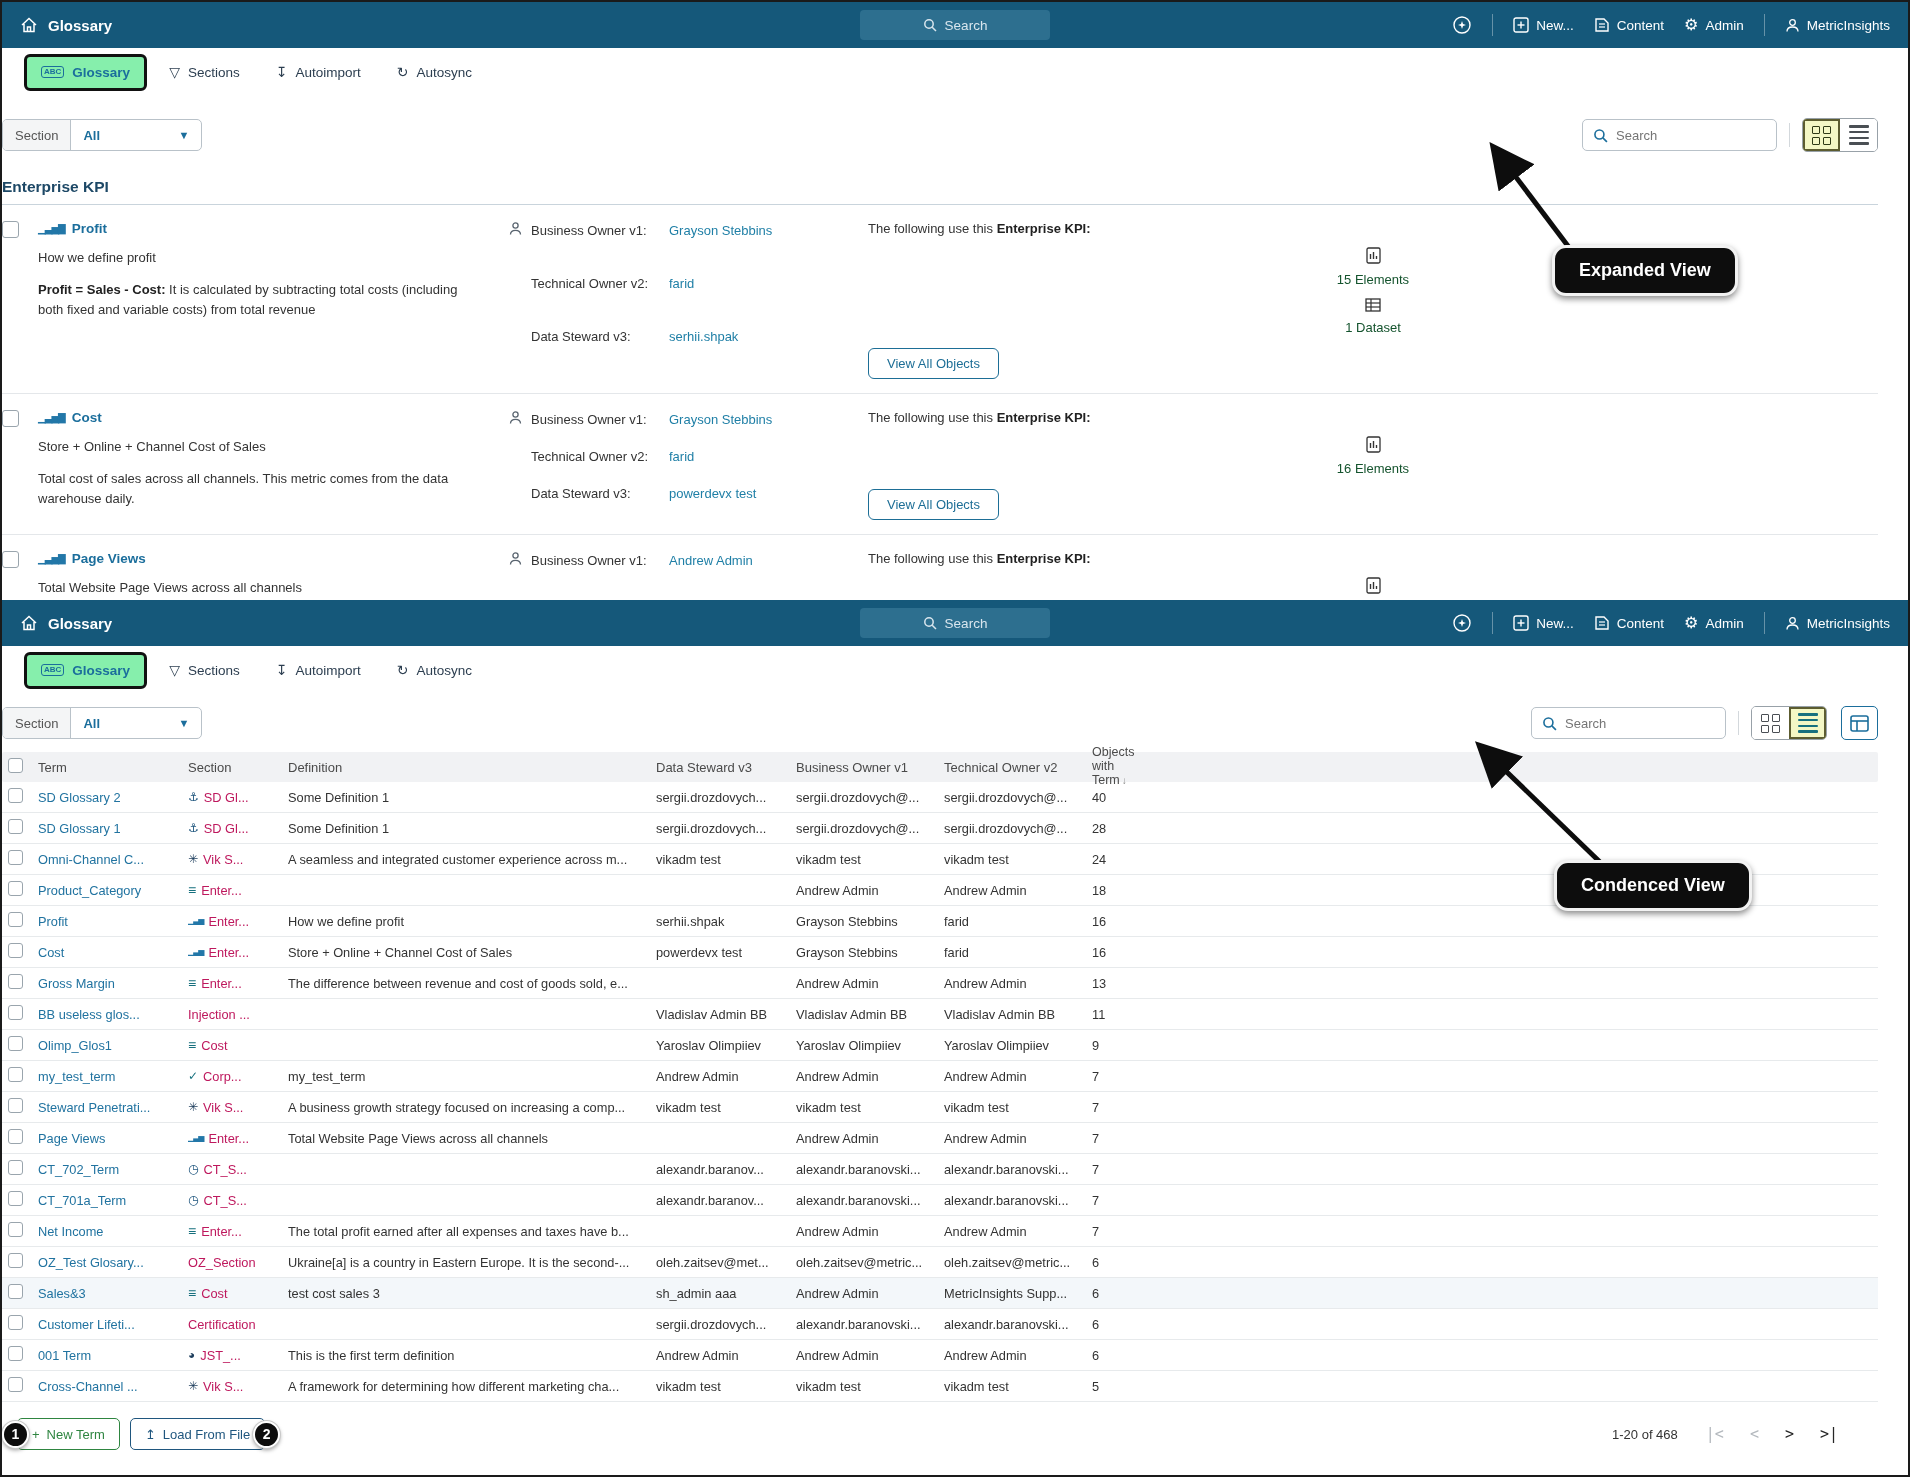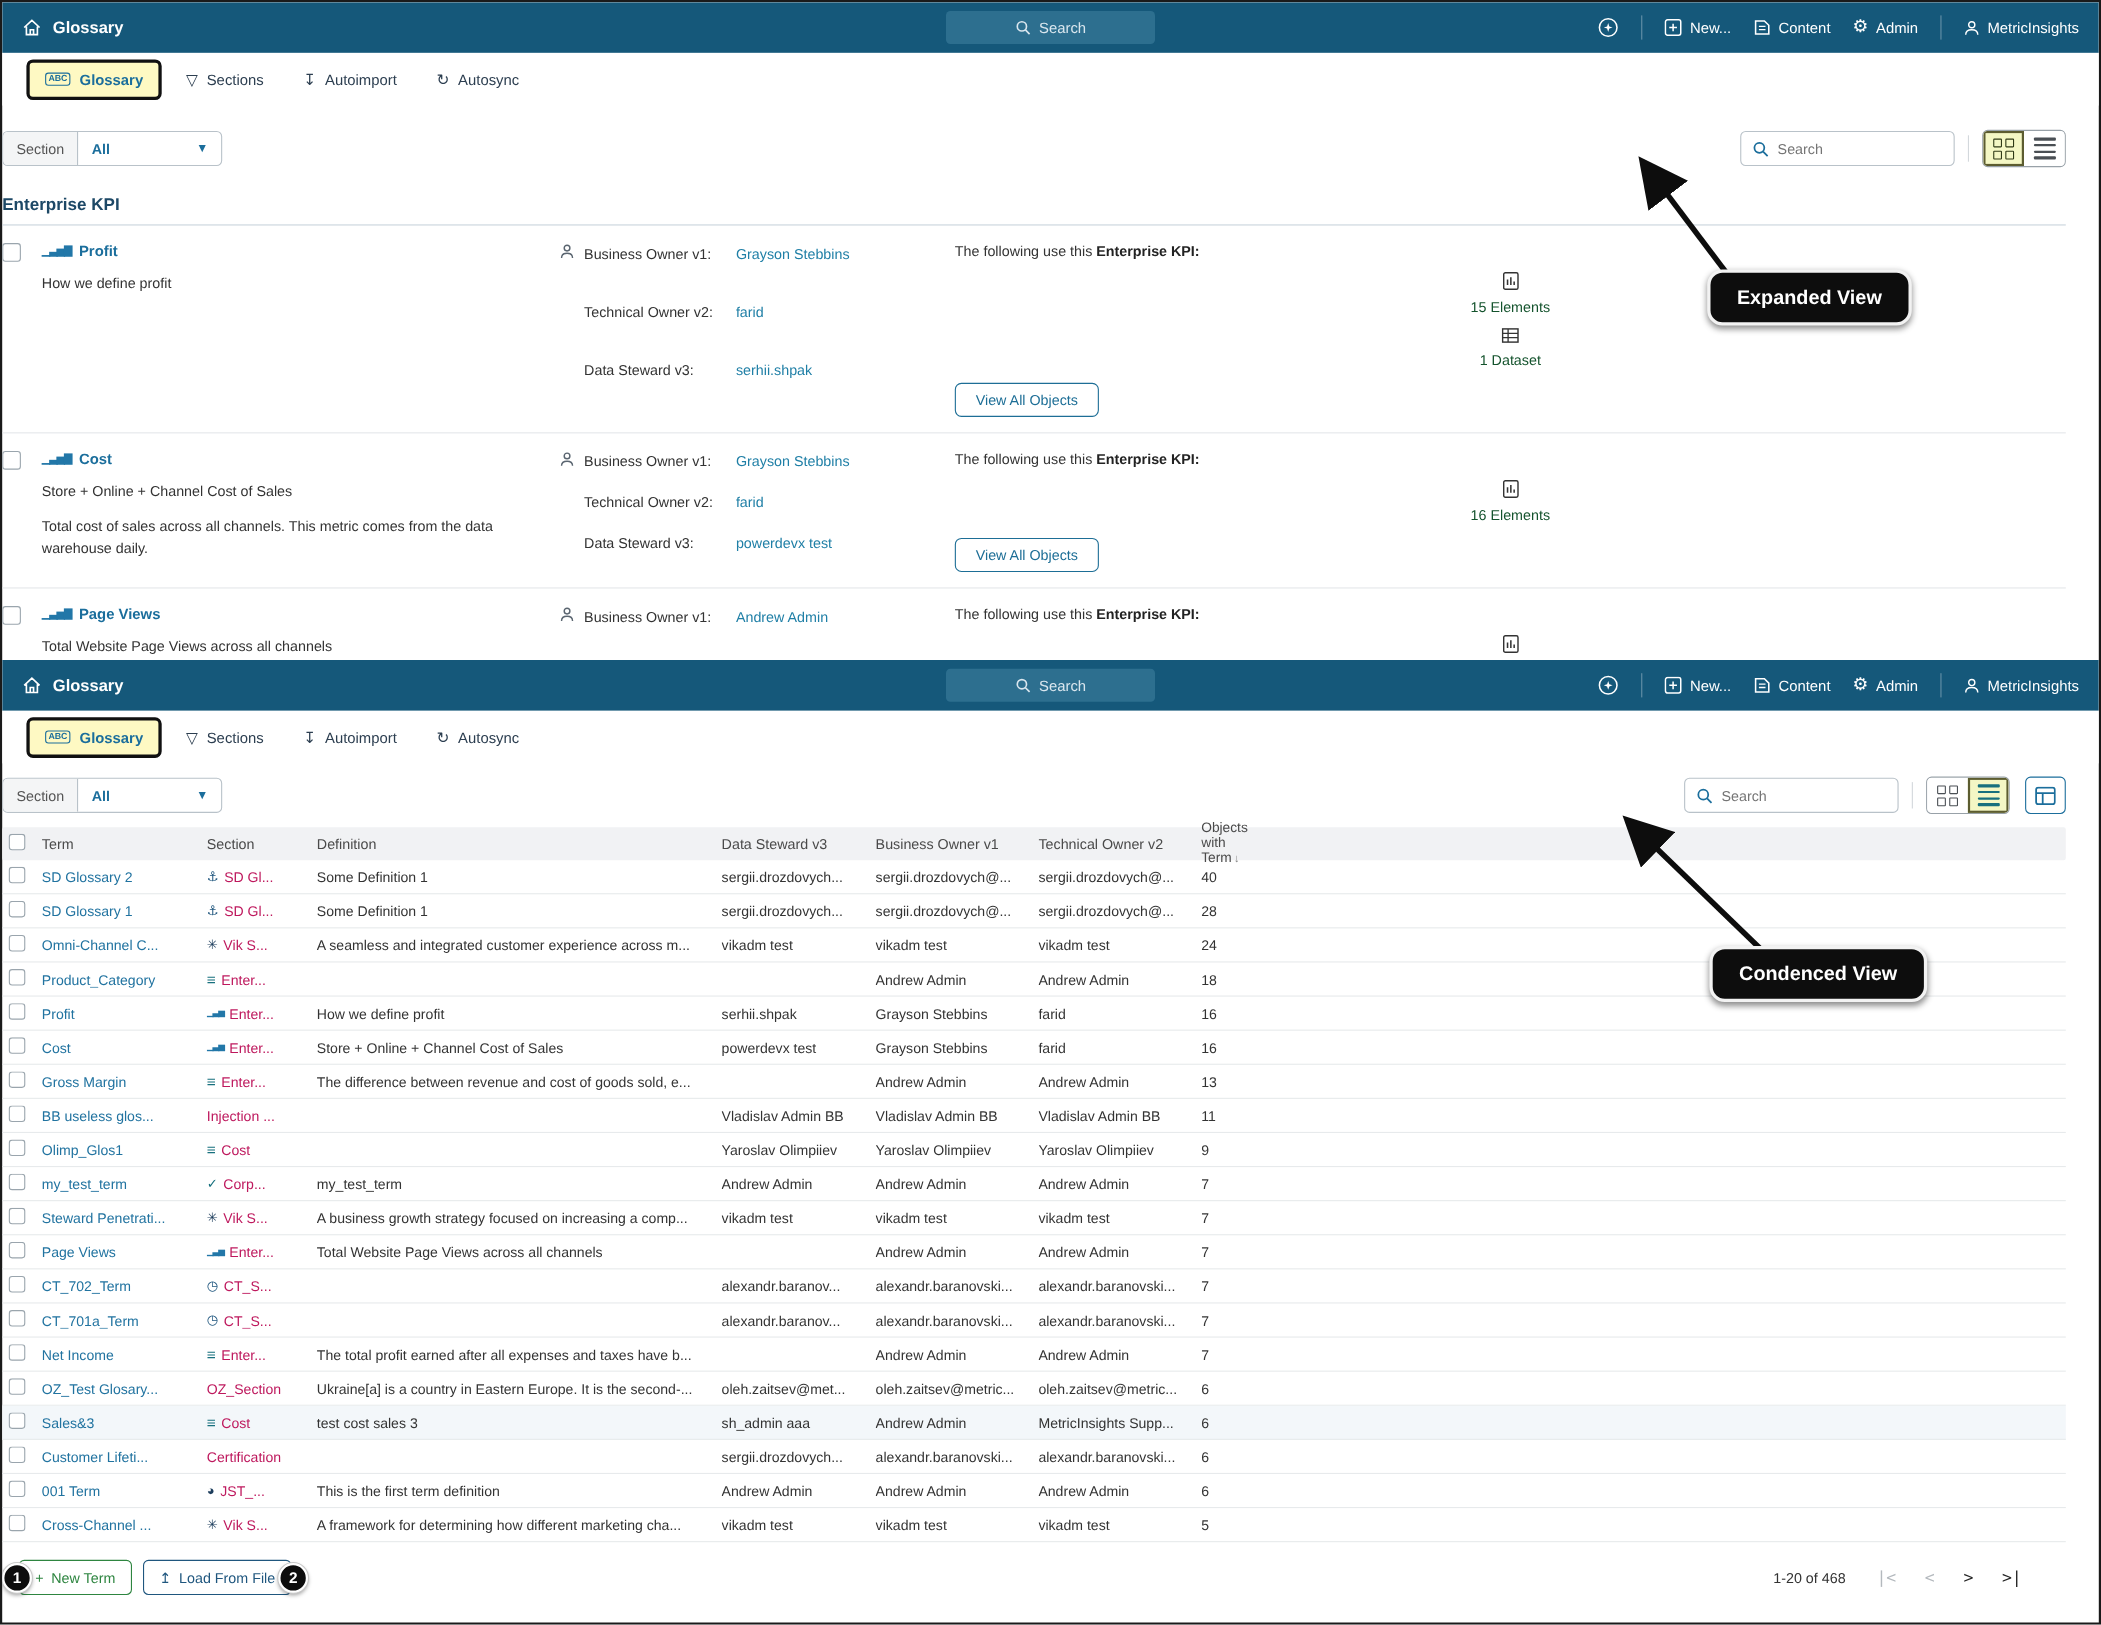--- a/index.html
+++ b/index.html
@@ -12,21 +12,21 @@
   .tb-left{display:flex;align-items:center;gap:10px;font-weight:bold;font-size:15px;}
   .tb-search{position:absolute;left:50%;transform:translateX(-50%);width:190px;height:30px;background:#2d6f8f;border-radius:4px;display:flex;align-items:center;justify-content:center;gap:8px;color:#d9e6ee;font-size:13.5px;cursor:pointer;}
   .tb-right{margin-left:auto;display:flex;align-items:center;gap:20px;font-size:13.5px;}
   .tb-item{display:flex;align-items:center;gap:7px;cursor:pointer;}
   .tb-divider{width:1px;height:22px;background:rgba(255,255,255,.35);}
   .gear{font-size:16px;line-height:1;}
 
   
   .tabbar{height:48px;background:#fff;display:flex;align-items:center;gap:8px;padding:0 22px;}
   .tab{display:flex;align-items:center;gap:8px;padding:8px 14px;font-size:13.5px;color:#2c3e50;cursor:pointer;border-radius:6px;}
-  .tab.active{background:#fef9c3;border:3px solid #111;color:#1b6e9c;font-weight:bold;}
+  .tab.active{background:#86efac;border:3px solid #111;color:#1b6e9c;font-weight:bold;}
   .abc-badge{display:inline-block;border:1.5px solid #1b6e9c;border-radius:3px;color:#1b6e9c;font-size:8px;font-weight:bold;padding:1px 2px;line-height:1;}
   .tab-glyph{color:#2c3e50;font-size:14px;line-height:1;}
 
   
   .content{padding-right:30px;}
   .toolbar{display:flex;align-items:center;margin-top:22px;height:34px;}
   .sec-filter{display:flex;align-items:stretch;border:1px solid #b9c2c9;border-radius:5px;overflow:hidden;height:32px;font-size:13px;}
   .sec-filter .lab{background:#f4f5f6;color:#555;display:flex;align-items:center;padding:0 12px;border-right:1px solid #b9c2c9;}
   .sec-filter .val{display:flex;align-items:center;gap:60px;padding:0 12px;color:#1b6e9c;font-weight:bold;min-width:130px;cursor:pointer;}
   .chev{color:#1b6e9c;font-size:11px;margin-left:auto;}
@@ -232,20 +232,21 @@
       <div>
 
         <div class="kcard">
           <div><span class="cb"></span></div>
           <div>
             <div class="kterm">
               <span class="bars-glyph">▁▃▅▇</span>
               <span>Profit</span>
             </div>
             <div class="kdesc">How we define profit</div>
+            <div class="kdesc"><b>Profit = Sales - Cost:</b><span> It is calculated by subtracting total costs (including both fixed and variable costs) from total revenue</span></div>
           </div>
           <div class="ownerwrap">
             <span class="person-ico">
               <svg width="15" height="15" viewBox="0 0 15 15">
                   <circle cx="7.5" cy="4.5" r="2.6" fill="none" stroke="#5a6570" stroke-width="1.3"></circle>
                   <path d="M2.5 13.5 c0-2.8 2.2-4.2 5-4.2 s5 1.4 5 4.2" fill="none" stroke="#5a6570" stroke-width="1.3"></path>
                 </svg>
             </span>
             <div class="ownergrid">
               <span class="olabel">Business Owner v1:</span>

